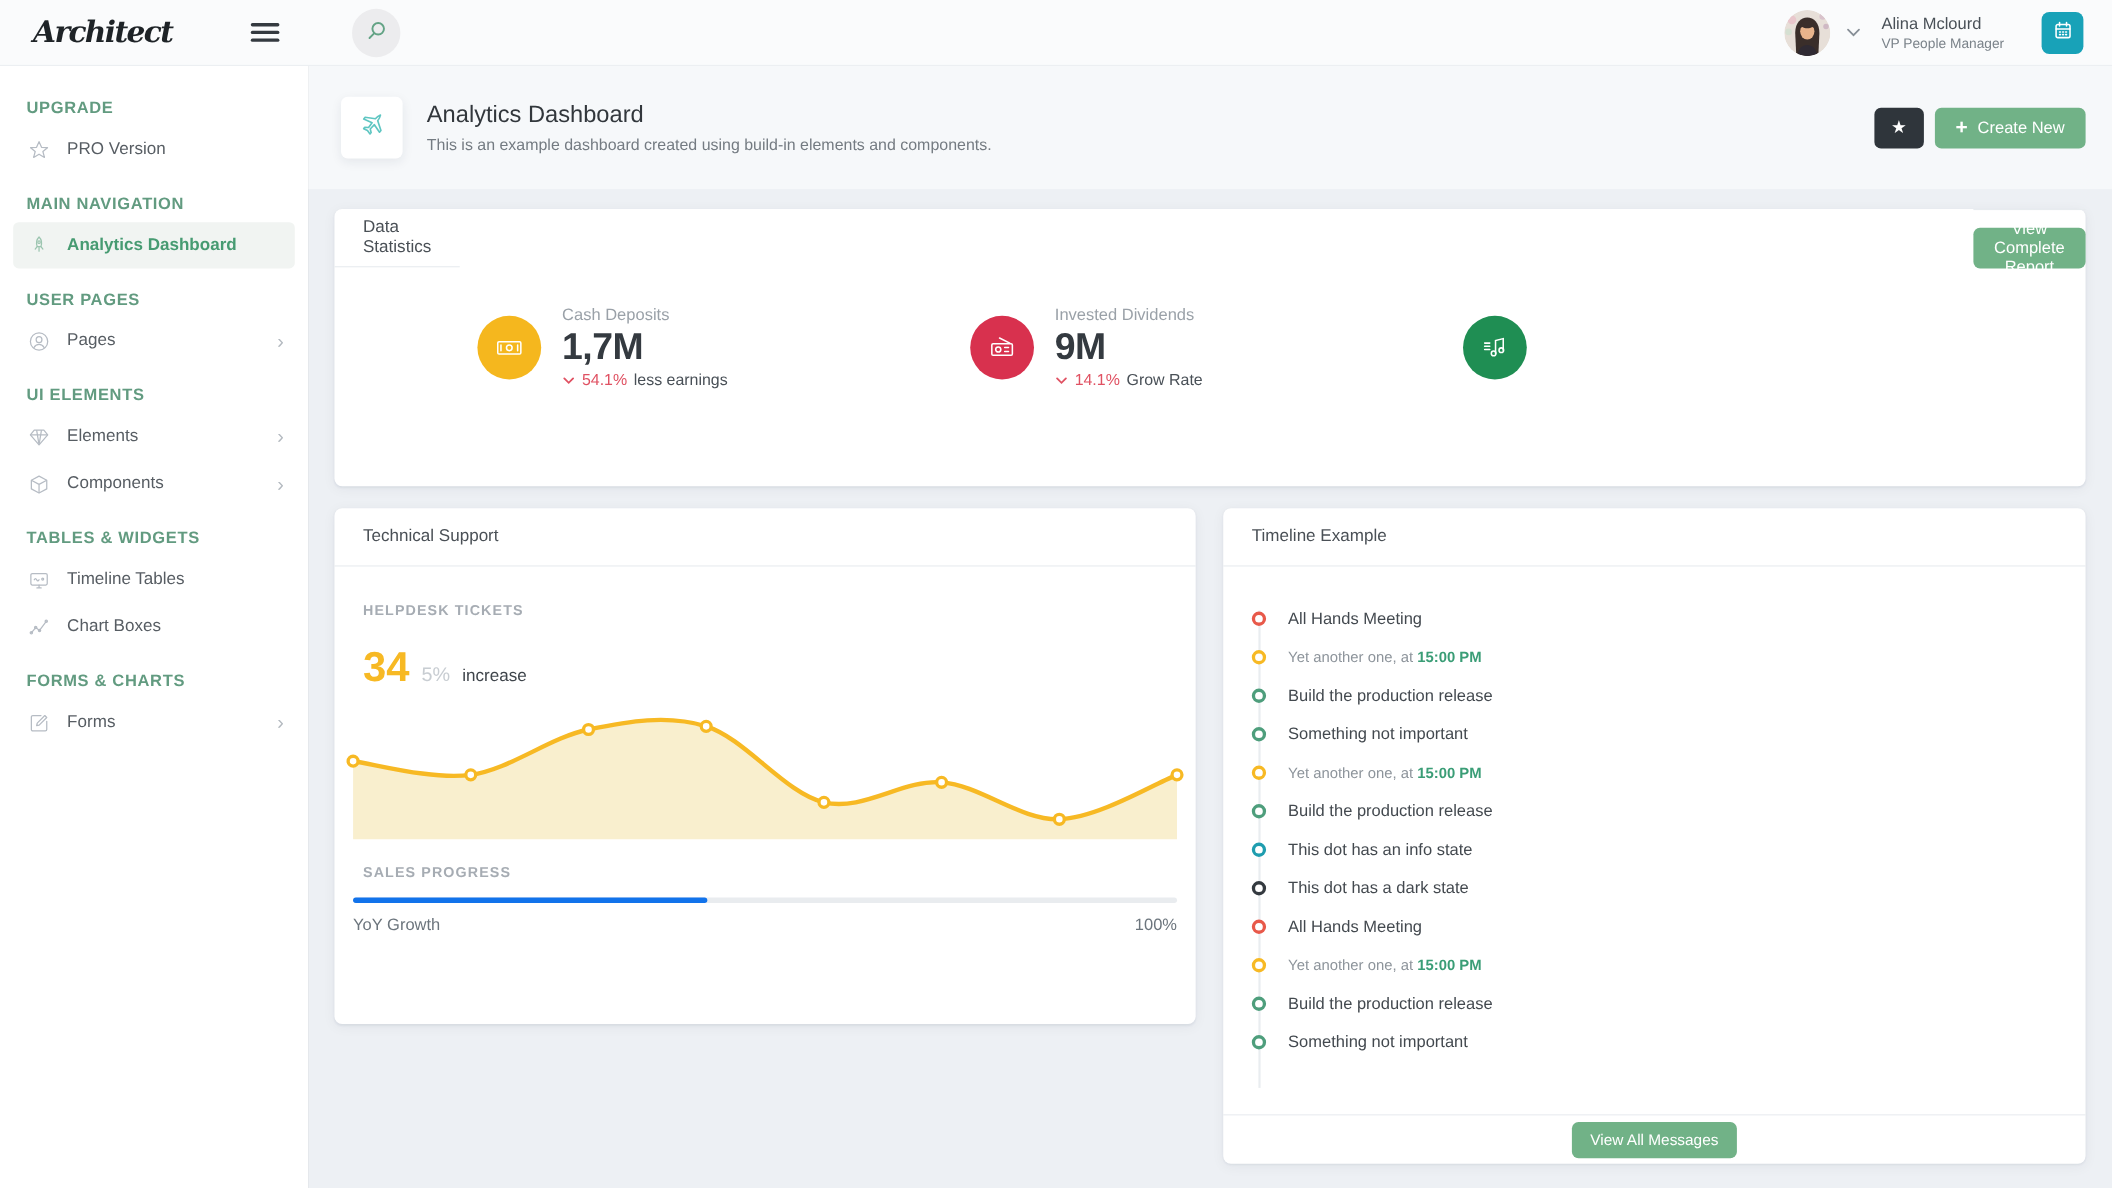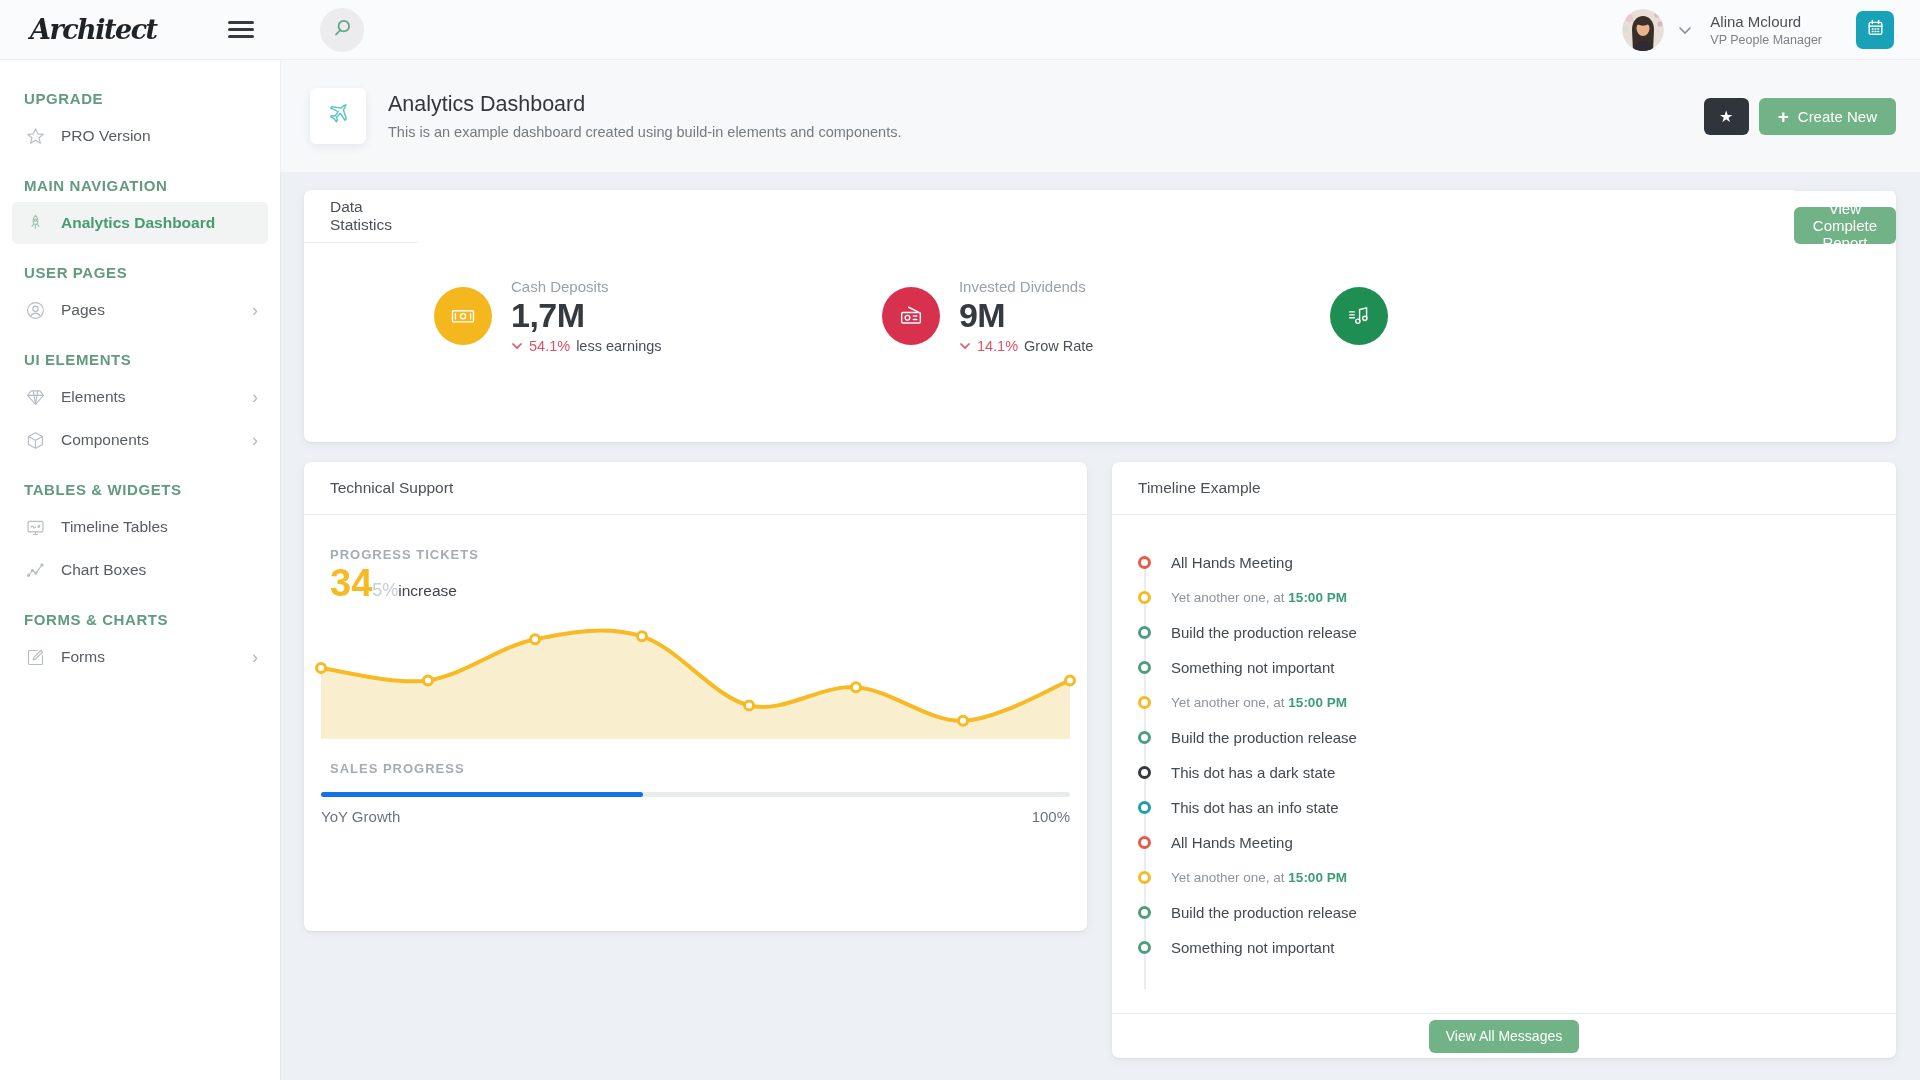--- a/index.html
+++ b/index.html
@@ -57,21 +57,21 @@
   .stat-delta .note { color:#495057; }
   .chev-ico { display:flex; }
   .chev-ico.up svg { transform:rotate(180deg); }
   .stats-footer { border-top:1px solid #e8ecef; height:70px; flex:0 0 70px; display:flex; align-items:center; justify-content:center; }
 
   
   .row2 { display:flex; gap:25px; margin-top:20px; align-items:flex-start; }
   .support-card { width:783px; flex:0 0 783px; height:469px; }
   .upcase-label { font-size:13px; letter-spacing:1px; color:#a6acb3; font-weight:bold; }
   .tickets-label { margin:32px 26px 0; }
-  .tickets-row { margin:0 26px 0; display:flex; align-items:baseline; }
+  .tickets-row { margin:24px 26px 0; display:flex; align-items:baseline; gap:11px; }
   .tickets-value { font-size:38px; font-weight:bold; color:#f7b924; }
   .tickets-delta { font-size:18px; color:#c8cdd2; }
   .tickets-note { font-size:15.5px; color:#3f454b; }
   .spark-wrap { margin:14px 17px 0; height:120px; }
   .spark-wrap svg { overflow:visible; display:block; }
   .sales-label { margin:22px 26px 0; }
   .orders-row { margin:15px 26px 0 26px; display:flex; justify-content:space-between; align-items:flex-start; }
   .orders-title { font-size:16.5px; font-weight:bold; color:#343a40; }
   .orders-sub { font-size:14px; color:#6c757d; margin-top:5px; }
   .orders-amount { font-size:29px; font-weight:bold; color:#218c53; letter-spacing:-.5px; }
@@ -343,21 +343,21 @@
     </div>
     <div class="stats-footer">
       <button class="btn-green">View Complete Report</button>
     </div>
   </div>
 
   <div class="row2">
 
     <div class="card support-card">
       <div class="card-header">Technical Support</div>
-      <div class="upcase-label tickets-label">PROGRESS TICKETS</div>
+      <div class="upcase-label tickets-label">HELPDESK TICKETS</div>
       <div class="tickets-row">
         <span class="tickets-value">34</span>
         <span class="tickets-delta">5%</span>
         <span class="tickets-note">increase</span>
       </div>
       <div class="spark-wrap">
         <svg id="spark-svg" width="100%" height="120" viewBox="0 0 750 120" preserveAspectRatio="none">
             <path d="M0,49 C17.8,51.1 71.4,66.2 107.1,61.4 C142.8,56.6 178.6,27.5 214.3,20.2 C250.0,12.9 285.7,6.3 321.4,17.3 C357.1,28.3 392.9,77.9 428.6,86.4 C464.3,94.9 500.0,65.6 535.7,68.2 C571.4,70.8 607.2,102.9 642.9,101.8 C678.6,100.7 732.1,68.1 750,61.4 L750,120 L0,120 Z" fill="#f9efce"></path>
             <path d="M0,49 C17.8,51.1 71.4,66.2 107.1,61.4 C142.8,56.6 178.6,27.5 214.3,20.2 C250.0,12.9 285.7,6.3 321.4,17.3 C357.1,28.3 392.9,77.9 428.6,86.4 C464.3,94.9 500.0,65.6 535.7,68.2 C571.4,70.8 607.2,102.9 642.9,101.8 C678.6,100.7 732.1,68.1 750,61.4" fill="none" stroke="#f7b924" stroke-width="4"></path>
             <circle cx="0" cy="49" r="4.5" fill="#ffffff" stroke="#f7b924" stroke-width="3"></circle>
@@ -402,26 +402,26 @@
             </div>
           <div class="tl-item muted">
               <span class="tl-dot" style="border-color: rgb(247, 185, 36);"></span>
               <span class="tl-text"><span>Yet another one, at </span><b class="tl-time">15:00 PM</b></span>
             </div>
           <div class="tl-item">
               <span class="tl-dot" style="border-color: rgb(78, 158, 124);"></span>
               <span class="tl-text"><span>Build the production release</span><b class="tl-time"></b></span>
             </div>
           <div class="tl-item">
+              <span class="tl-dot" style="border-color: rgb(31, 157, 175);"></span>
+              <span class="tl-text"><span>This dot has an info state</span><b class="tl-time"></b></span>
+            </div>
+          <div class="tl-item">
               <span class="tl-dot" style="border-color: rgb(52, 58, 64);"></span>
               <span class="tl-text"><span>This dot has a dark state</span><b class="tl-time"></b></span>
-            </div>
-          <div class="tl-item">
-              <span class="tl-dot" style="border-color: rgb(31, 157, 175);"></span>
-              <span class="tl-text"><span>This dot has an info state</span><b class="tl-time"></b></span>
             </div>
           <div class="tl-item">
               <span class="tl-dot" style="border-color: rgb(232, 89, 74);"></span>
               <span class="tl-text"><span>All Hands Meeting</span><b class="tl-time"></b></span>
             </div>
           <div class="tl-item muted">
               <span class="tl-dot" style="border-color: rgb(247, 185, 36);"></span>
               <span class="tl-text"><span>Yet another one, at </span><b class="tl-time">15:00 PM</b></span>
             </div>
           <div class="tl-item">

